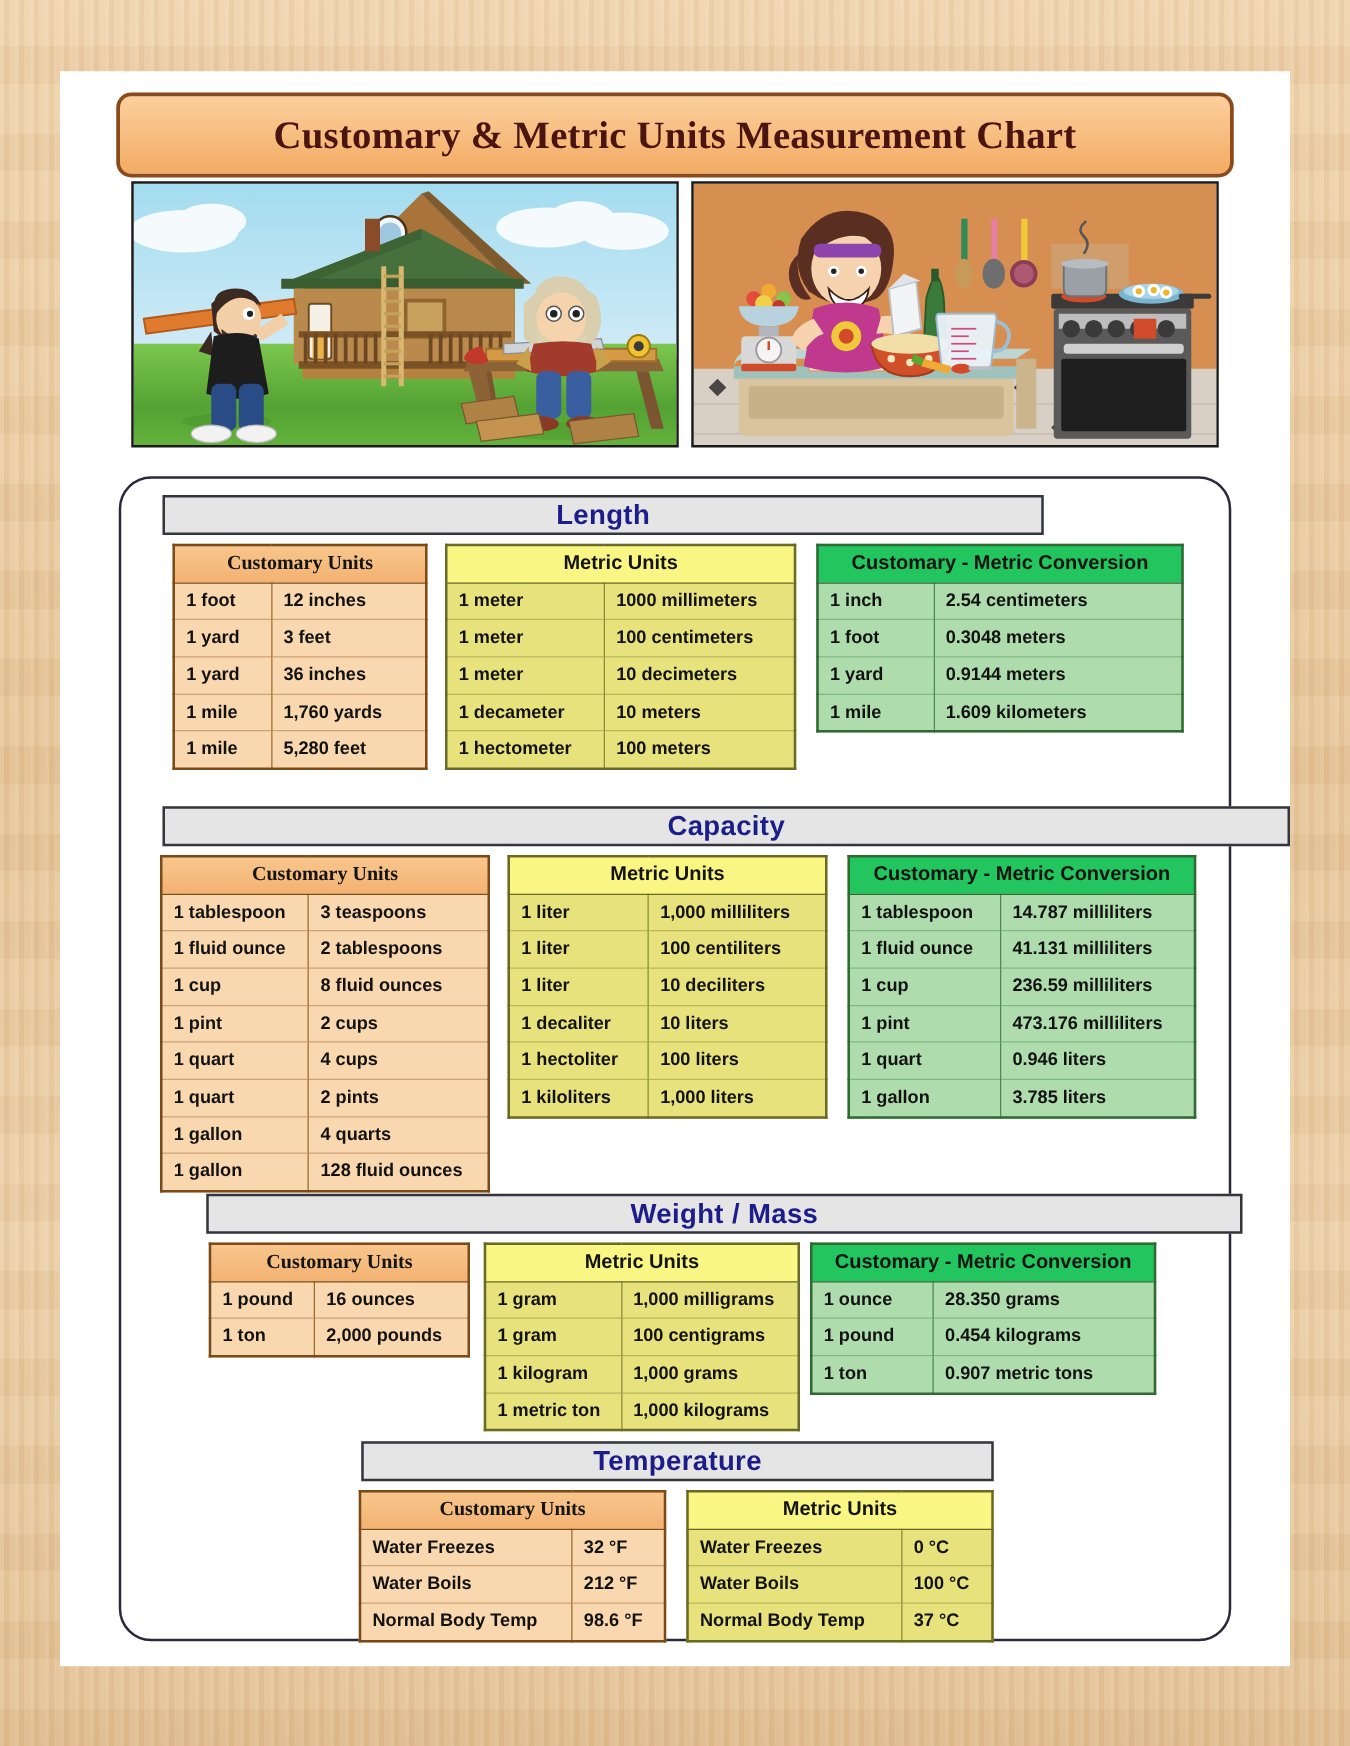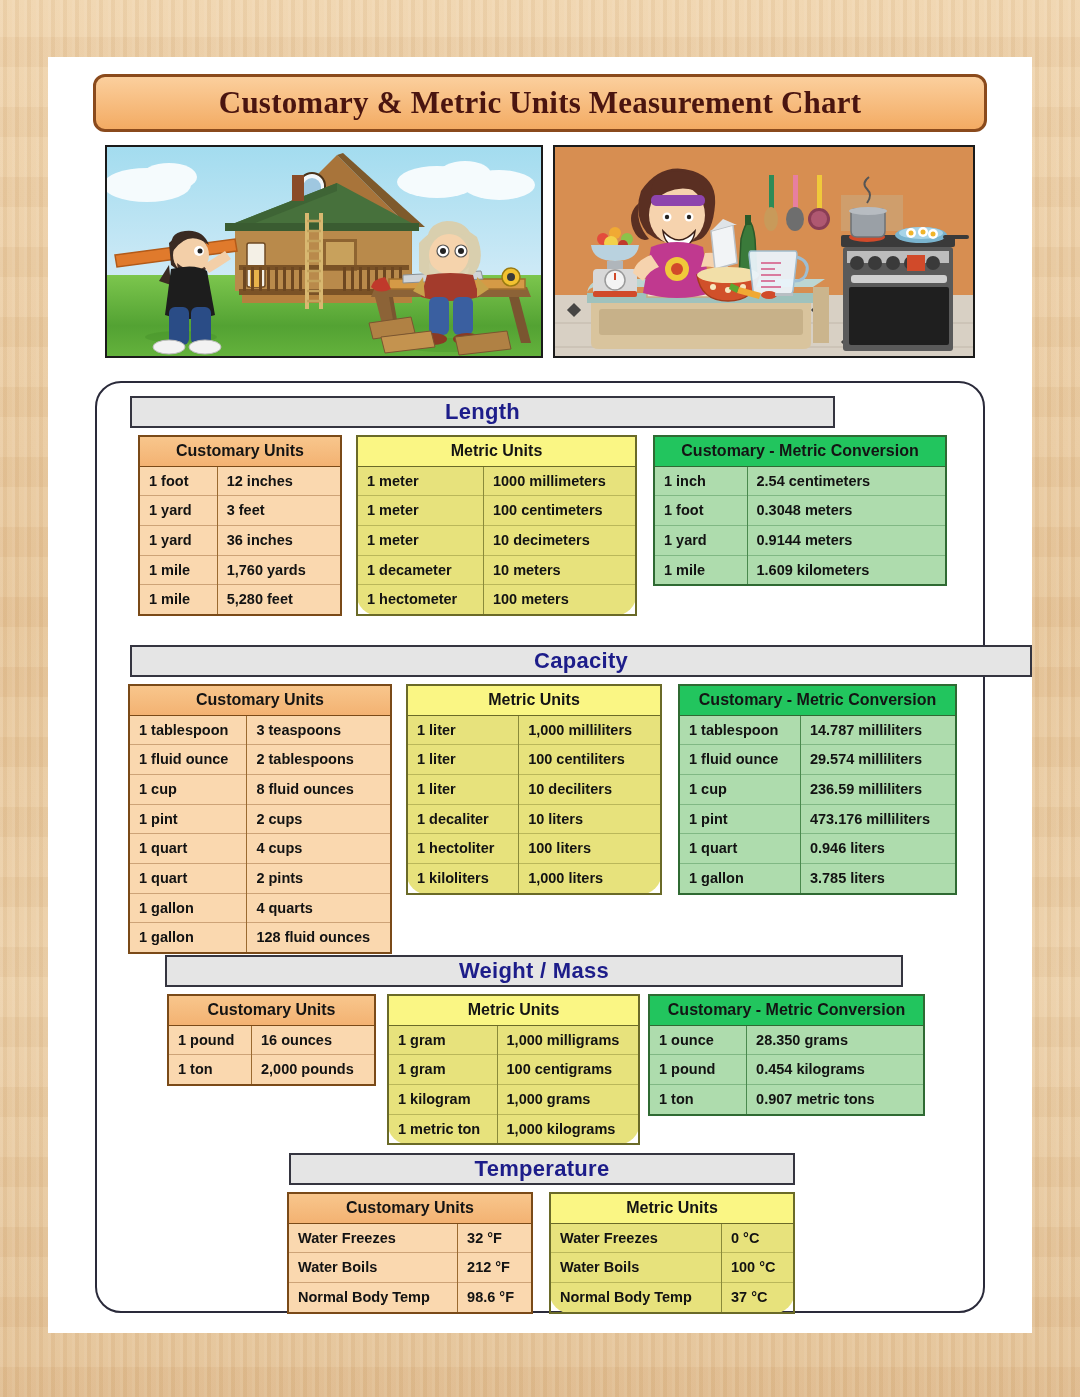--- a/index.html
+++ b/index.html
@@ -42,21 +42,21 @@
     height: 1276px;
     background: #ffffff;
   }
 
   
   #title-banner {
     position: absolute;
     left: 93px;
     top: 74px;
     width: 894px;
-    height: 58px;
+    height: 68px;
     box-sizing: border-box;
     border: 3px solid #8a4a1c;
     border-radius: 12px;
     background: linear-gradient(180deg, #fbcf9d 0%, #f7bd80 50%, #f3ab63 100%);
     display: flex;
     align-items: center;
     justify-content: center;
   }
   #title-banner .title-text {
     font-family: "Liberation Serif", serif;
@@ -130,25 +130,25 @@
     font-weight: bold;
     color: #121212;
     line-height: 1.15;
     white-space: nowrap;
   }
   .utable tr.row td { border-top: 1px solid rgba(60,60,40,0.35); }
   .utable td.c1 { border-right: 1.5px solid #55553a; }
 
   
   .pal-orange { background: #fad8af; border-color:#7a4a18; }
-  .pal-orange .thead { background: linear-gradient(180deg,#f8c68c 0%, #f3b272 100%); border-bottom-color:#7a4a18; }
+  .pal-orange .thead { background: linear-gradient(180deg,#f8c68c 0%, #f3b272 100%); border-bottom-color:#7a4a18;font-family:Liberation Serif, serif; }
   .pal-orange td.c1 { border-right-color:#9a6a30; }
   .pal-orange tr.row td { border-top-color: rgba(150,100,50,0.45); }
 
-  .pal-yellow { background: #e7e27c; border-color:#6a6a28;border-radius:23px; }
+  .pal-yellow { background: #e7e27c; border-color:#6a6a28; }
   .pal-yellow .thead { background: #faf684; border-bottom-color:#6a6a28; }
   .pal-yellow td.c1 { border-right-color:#8a8a3a; }
   .pal-yellow tr.row td { border-top-color: rgba(120,120,40,0.40); }
 
   .pal-green { background: #aedcad; border-color:#2f6a33; }
   .pal-green .thead { background: #22c55e; border-bottom-color:#2f6a33; }
   .pal-green td.c1 { border-right-color:#4a8a4e; }
   .pal-green tr.row td { border-top-color: rgba(60,130,70,0.40); }
 </style>
 </head>
@@ -618,42 +618,42 @@
     <tbody>
         <tr>
           <td class="thead" colspan="2">Customary - Metric Conversion</td>
         </tr>
     <tr class="row">
           <td class="c1">1 tablespoon</td>
           <td>14.787 milliliters</td>
         </tr>
     <tr class="row">
           <td class="c1">1 fluid ounce</td>
-          <td>29.574 milliliters</td>
+          <td>41.131 milliliters</td>
         </tr>
     <tr class="row">
           <td class="c1">1 cup</td>
           <td>236.59 milliliters</td>
         </tr>
     <tr class="row">
           <td class="c1">1 pint</td>
           <td>473.176 milliliters</td>
         </tr>
     <tr class="row">
           <td class="c1">1 quart</td>
           <td>0.946 liters</td>
         </tr>
     <tr class="row">
           <td class="c1">1 gallon</td>
           <td>3.785 liters</td>
         </tr>
   </tbody>
     </table>
 
-  <div class="section-bar" style="left:68px; top:572px; width:738px;">
+  <div class="section-bar" style="left:68px; top:572px; width:829px;">
     <span class="section-title">Weight / Mass</span>
   </div>
 
   <table class="utable pal-orange" style="left:70px; top:611px; width:209px;">
     <tbody>
         <tr>
           <td class="thead" colspan="2">Customary Units</td>
         </tr>
     <tr class="row">
           <td class="c1">1 pound</td>

